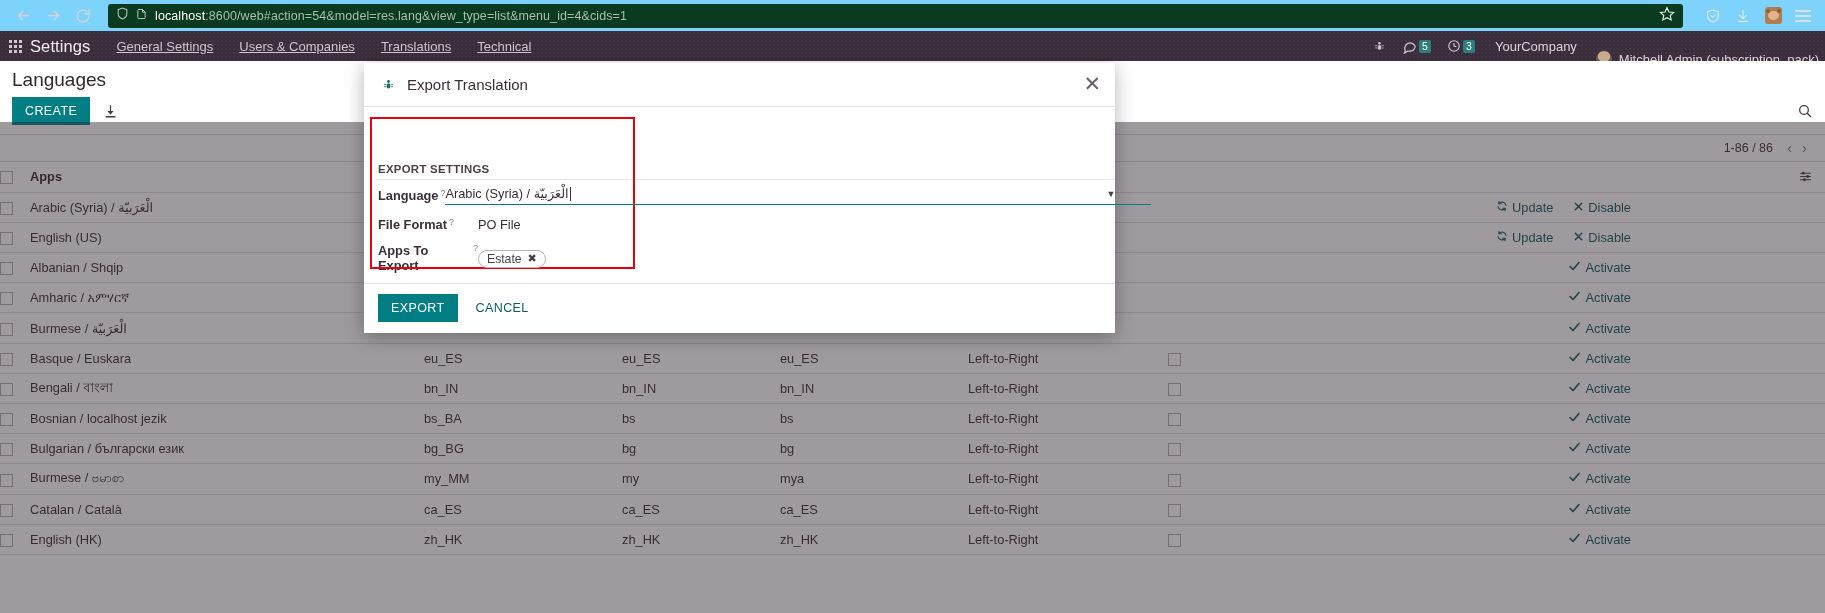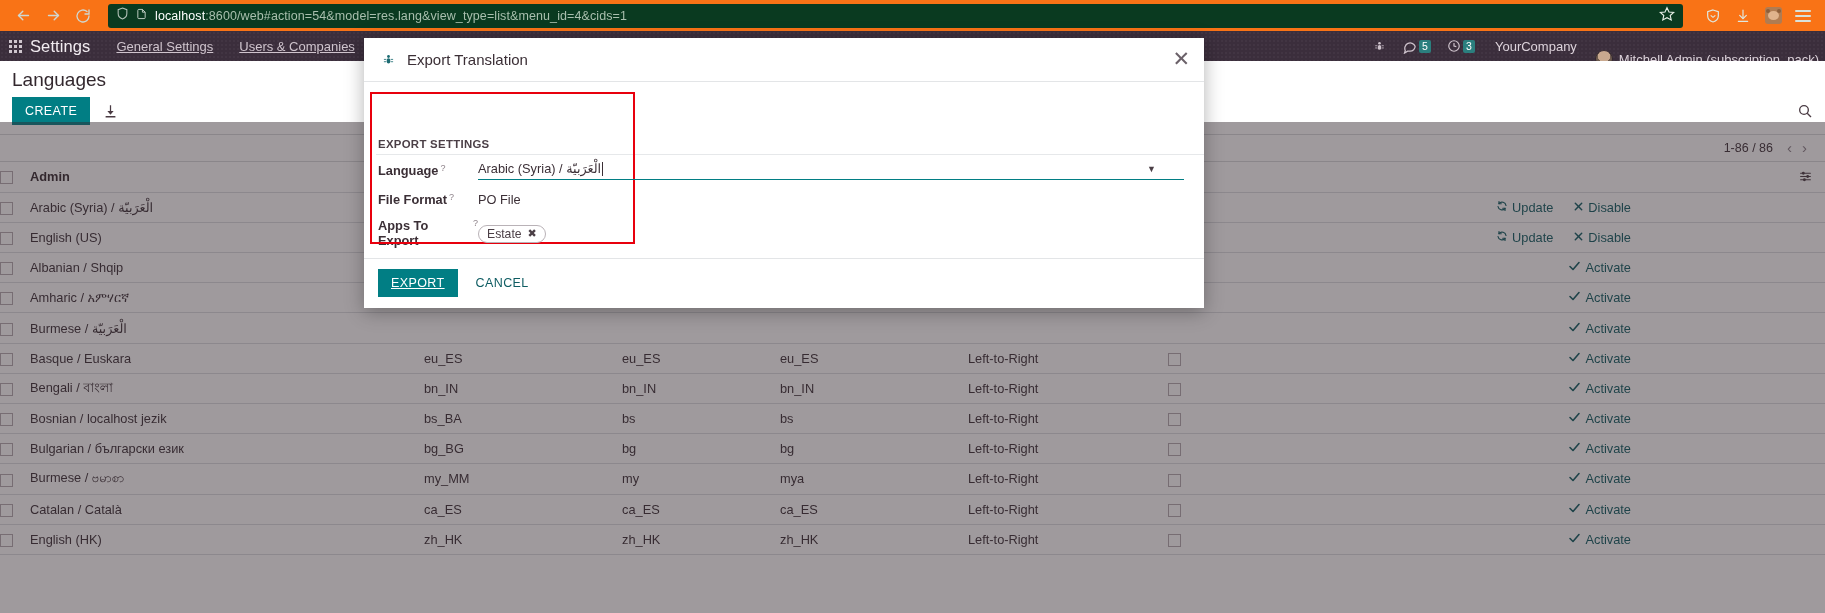--- a/index.html
+++ b/index.html
@@ -7,21 +7,21 @@
   body {
     width: 1825px; height: 613px;
     font-family: "Liberation Sans", sans-serif;
     background: #ffffff;
     overflow: hidden;
     position: relative;
   }
 
   
   .browser-bar {
-    height: 31px; background: #f97316;
+    height: 31px; background: #7dd3fc;
     display: flex; align-items: center; gap: 0;
     padding: 0 8px; position: relative;
   }
   .nav-btn {
     width: 30px; height: 26px; display:flex; align-items:center; justify-content:center;
     color: #cfd8d2; font-size: 16px; line-height: 1; cursor: pointer;
   }
   .nav-btn svg { display:block; }
   .urlbar {
     flex: 1; margin: 0 6px 0 10px; height: 24px;
@@ -132,21 +132,21 @@
     font-size:12.8px; cursor:pointer; white-space:nowrap;
   }
   .optcol { display:flex; justify-content:flex-end; padding-right:12px; color:#4a3b43;}
 
   
   .overlay {
     position:absolute; left:0; top:61px; width:1825px; height:552px;
     background: rgba(51,40,46,0.47);
   }
   .dialog {
-    position:absolute; left: 364px; top: 38px; width: 840px;
+    position:absolute; left: 364px; top: 63px; width: 751px;
     background:#fff; box-shadow: 0 4px 18px rgba(0,0,0,.3);
   }
   .dlg-head {
     height: 44px; display:flex; align-items:center; padding: 0 14px 0 18px;
     border-bottom: 1px solid #e3e5e7;
   }
   .dlg-bug { color:#1c6b72; margin-right: 12px; display:flex; align-items:center;}
   .dlg-title { font-size: 15px; color:#3b2f36; }
   .dlg-x {
     margin-left:auto; font-size: 21px; line-height:1; color:#6b6169; cursor:pointer;
@@ -186,21 +186,21 @@
     border:1px solid #b9b2b7; border-radius:11px; padding: 1px 8px;
     font-size: 12.2px; color:#4b3f46; background:#fff; cursor:pointer;
   }
   .tag .x { font-size:11px; color:#4b3f46; font-family:"DejaVu Sans", sans-serif;}
   .dlg-foot {
     border-top: 1px solid #e3e5e7; padding: 10px 0 11px 14px;
     display:flex; align-items:center; gap: 8px;
   }
   .btn-export {
     background:#017e84; color:#fff; border:0; font-size:12.5px; letter-spacing:.4px;
-    padding: 7px 13px; cursor:pointer;text-decoration:underline;
+    padding: 7px 13px; cursor:pointer;
   }
   .btn-cancel {
     background:transparent; border:0; color:#0e5c62; font-size:12.5px;
     letter-spacing:.4px; padding: 7px 10px; cursor:pointer;
   }
 </style>
 </head>
 <body>
 
 <div class="browser-bar">
@@ -357,21 +357,21 @@
         <col class="c-code">
         <col class="c-iso">
       <col class="c-url">
         <col class="c-dir">
         <col class="c-act">
         <col class="c-end">
     </colgroup>
     <thead>
       <tr>
         <th class="pad-l"><span class="chk"></span></th>
-        <th>Admin</th>
+        <th>Apps</th>
         <th></th>
         <th></th>
         <th></th>
         <th></th>
         <th></th>
         <th>
           <span class="optcol">
             <svg width="15" height="13" viewBox="0 0 24 24" fill="none" stroke="#4a3b43" stroke-width="2" stroke-linecap="round">
                 <line x1="3" y1="6" x2="21" y2="6"></line>
                 <line x1="3" y1="12" x2="21" y2="12"></line>

